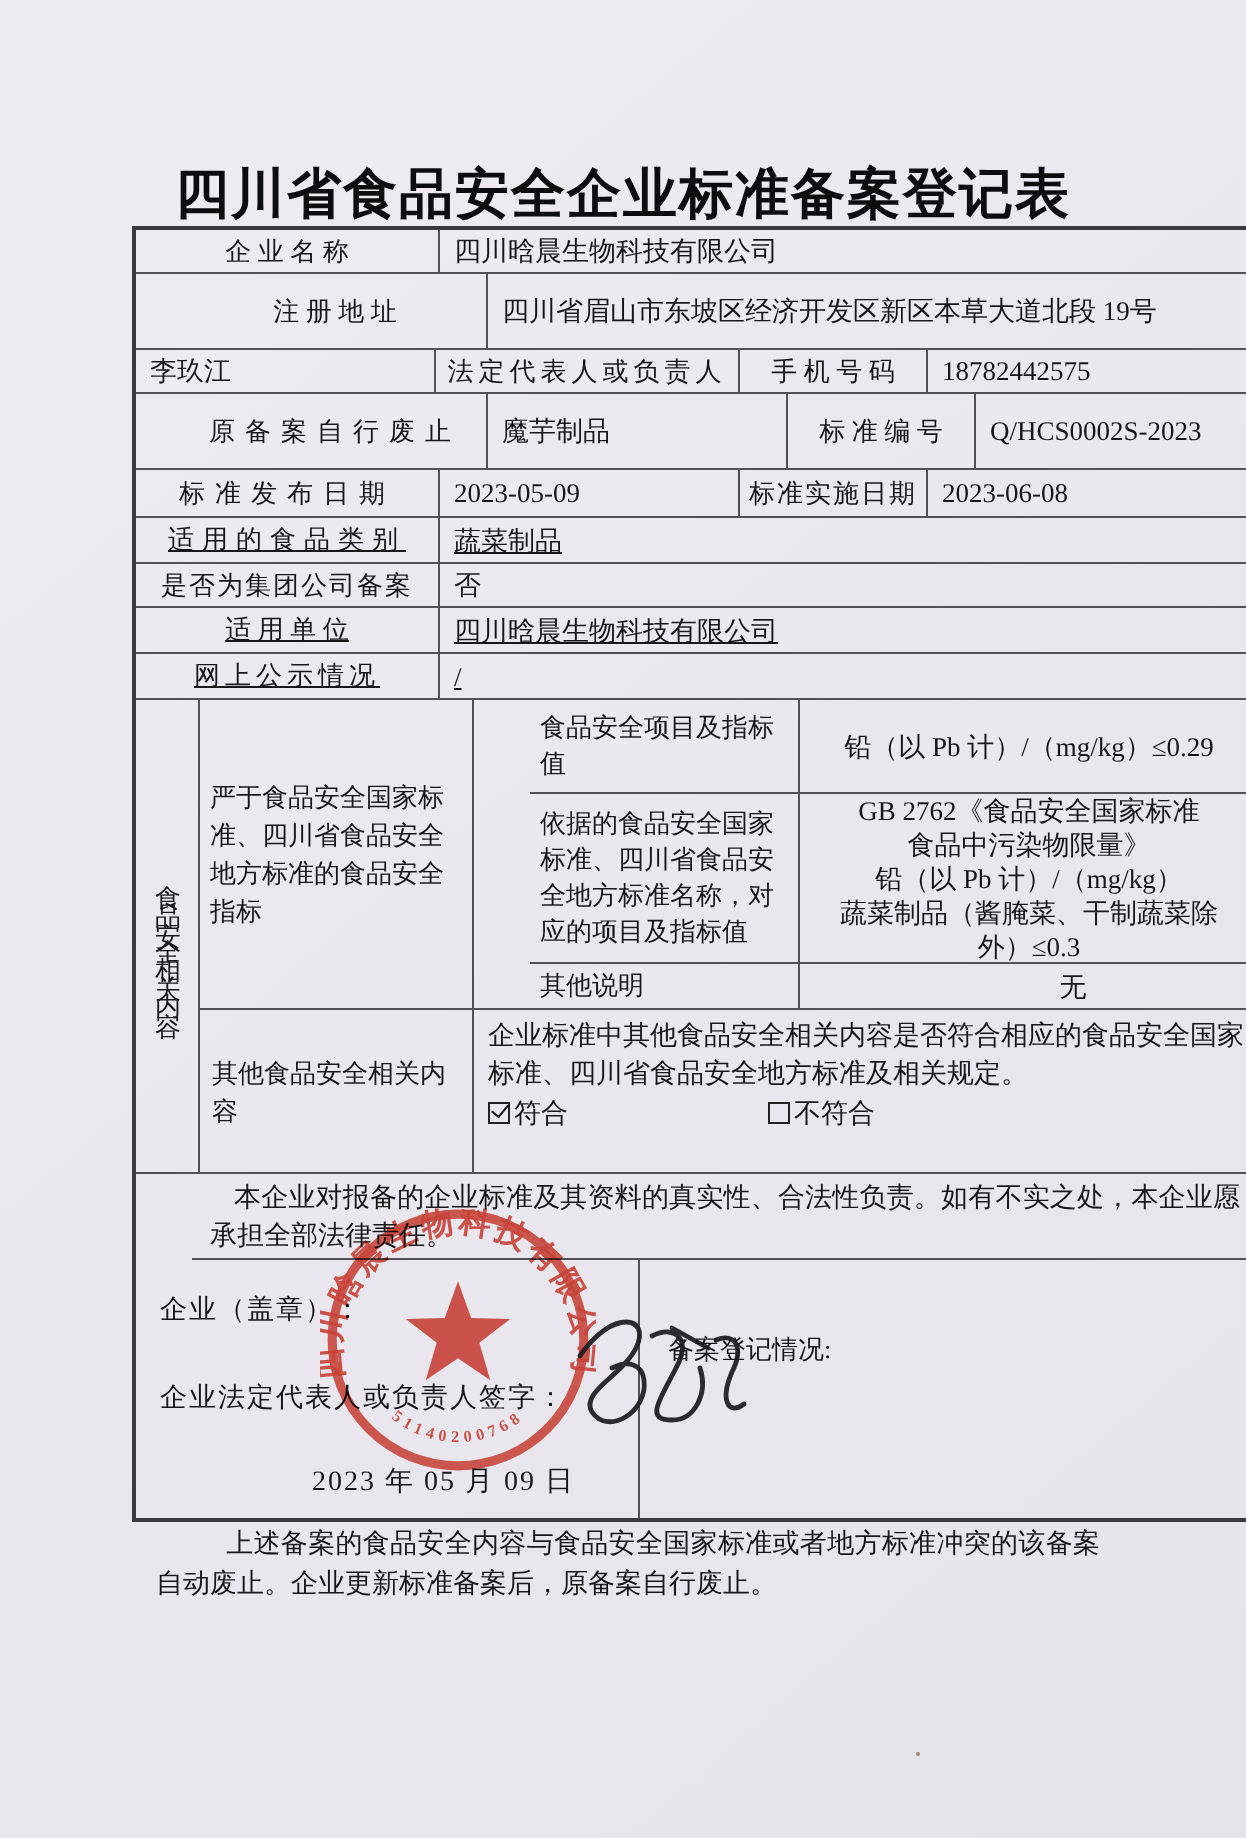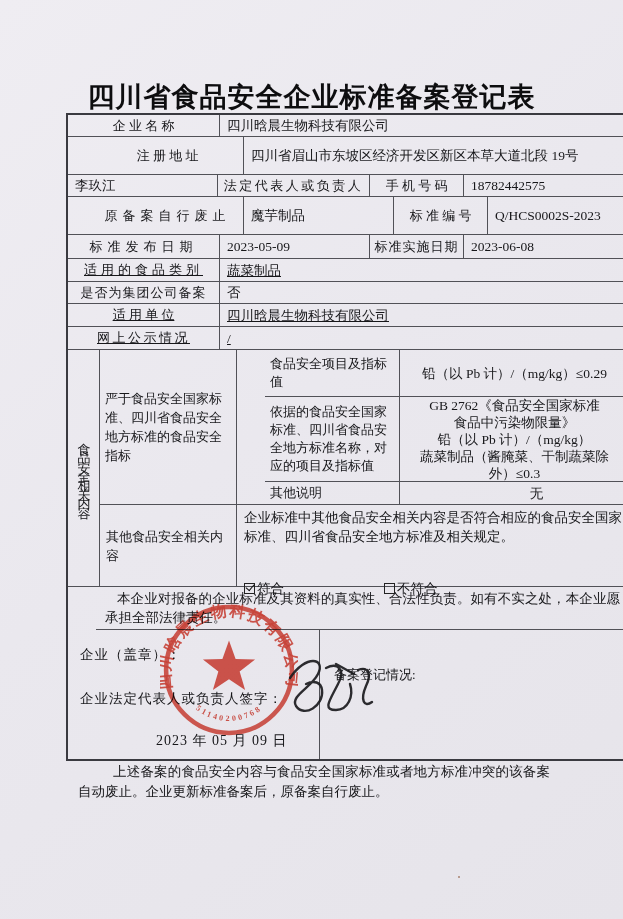--- a/index.html
+++ b/index.html
@@ -49,21 +49,21 @@
   .sec-rows{display:flex;flex-direction:column;width:330px;flex:1;margin-left:28px;}
   .srow{display:flex;border-bottom:1px solid #515157;box-sizing:border-box;}
   .srow:last-child{border-bottom:none;}
   .sl{width:135px;padding:2px 5px;line-height:18px;display:flex;align-items:center;border-right:1px solid #515157;box-sizing:border-box;}
   .sv{width:195px;flex:1;display:flex;align-items:center;justify-content:center;text-align:center;font-size:13.5px;line-height:17px;padding:1px 2px;box-sizing:border-box;}
   .pre{white-space:pre-line;}
   .sec-bot{display:flex;height:82px;}
   .other-lab{width:137px;padding:2px 6px;line-height:19px;display:flex;align-items:center;border-right:1px solid #515157;box-sizing:border-box;}
   .other-content{width:330px;flex:1;padding:3px 7px;box-sizing:border-box;font-size:13.5px;line-height:19px;}
   .cb-line{display:flex;align-items:center;margin-top:1px;}
-  .cb{display:flex;align-items:center;margin-top:32px;}
+  .cb{display:flex;align-items:center;}
   .cb + .cb{margin-left:100px;}
   .cb-box{position:relative;width:11px;height:11px;border:1.2px solid #222;box-sizing:border-box;margin-right:2px;display:inline-block;background:transparent;}
   .tick{position:absolute;left:1px;top:0px;width:7px;height:4px;border-left:1.6px solid #111;border-bottom:1.6px solid #111;transform:rotate(-50deg);}
   
   .decl{height:43px;display:block;padding:2px 9px;box-sizing:border-box;margin-left:28px;}
   .decl p{margin:0;text-indent:12px;text-align:justify;font-size:13.5px;line-height:19px;}
   
   .stamp{height:129px;}
   .stamp-left{width:252px;position:relative;display:block;}
   .stamp-right{width:247px;flex:1;display:block;padding:36px 0 0 14px;box-sizing:border-box;}

